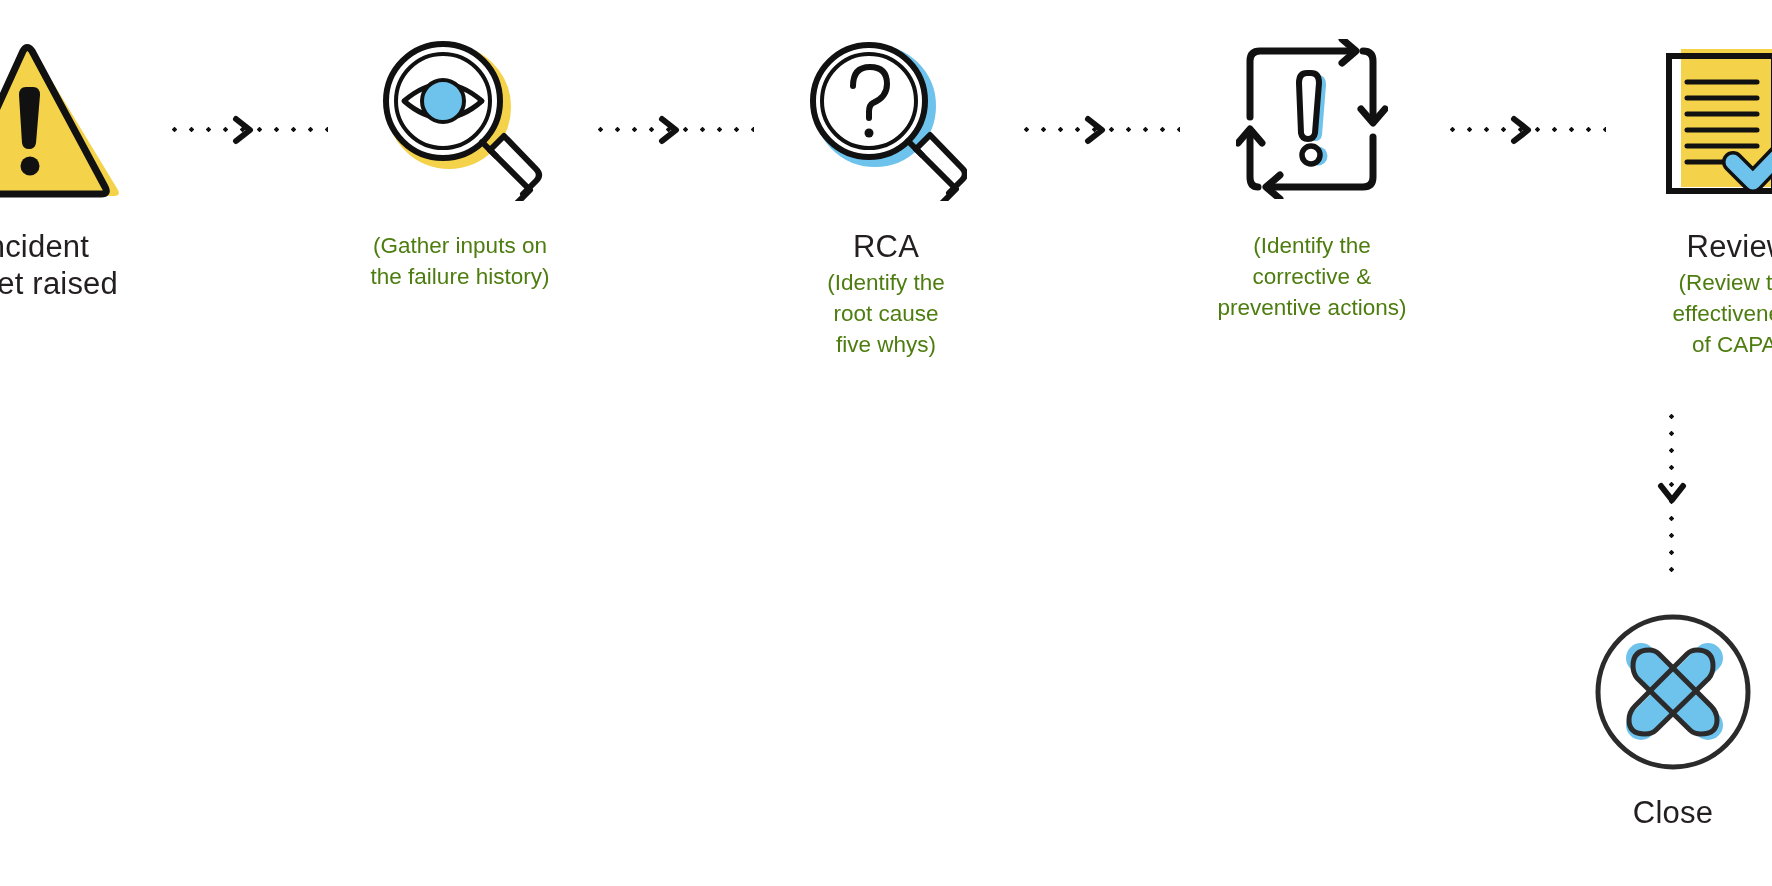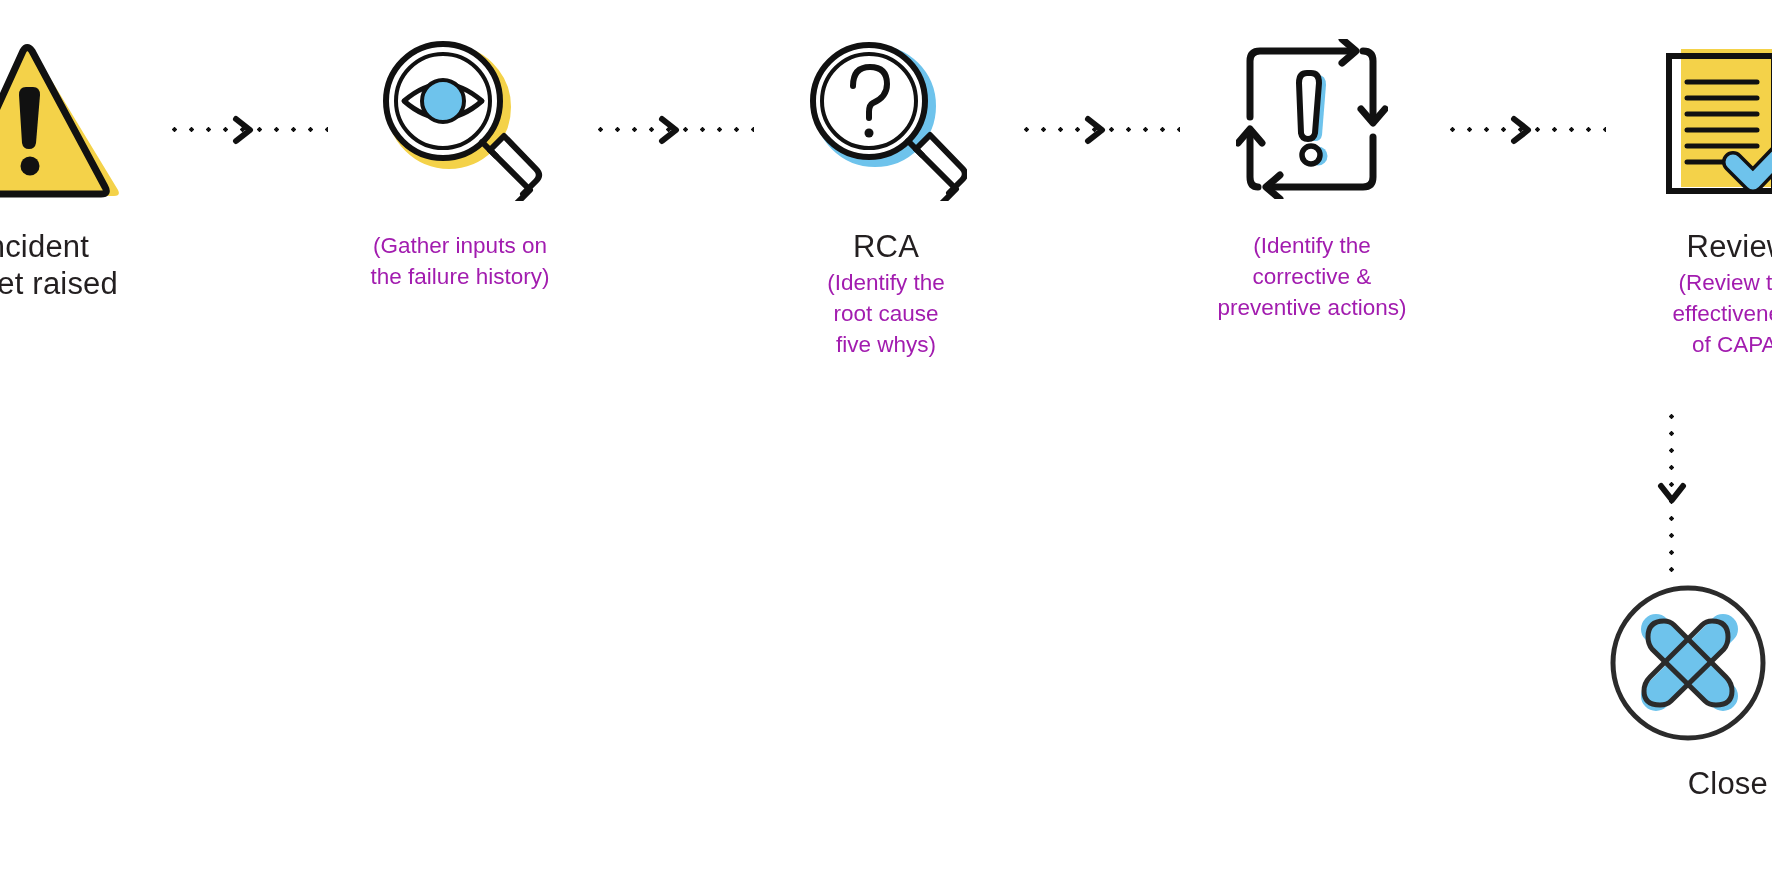--- a/index.html
+++ b/index.html
@@ -51,21 +51,21 @@
     line-height: 37px;
     font-weight: 400;
     letter-spacing: 0.2px;
     color: #231f20;
     white-space: pre-line;
   }
   .sub {
     font-size: 22.5px;
     line-height: 31px;
     font-weight: 400;
-    color: #a21caf;
+    color: #4d7c0f;
     white-space: pre-line;
     margin-top: 2px;
   }
 
   
   .connector {
     flex: 0 0 auto;
     width: 178px;
     height: 170px;
     position: relative;
@@ -113,25 +113,25 @@
     left: 4px;
     top: 70px;
     width: 32px;
     height: 30px;
   }
 
   
   .close-node {
     position: absolute;
     left: 1578px;
-    top: 583px;
+    top: 612px;
     width: 190px;
     display: flex;
     flex-direction: column;
-    align-items: flex-end;
+    align-items: center;
   }
   .close-node .icon-box { height: 160px; width: 160px; }
   .close-node .labels { margin-top: 22px; }
 </style>
 </head>
 <body>
 
 <div class="canvas">
 
   <div class="flow-row">

